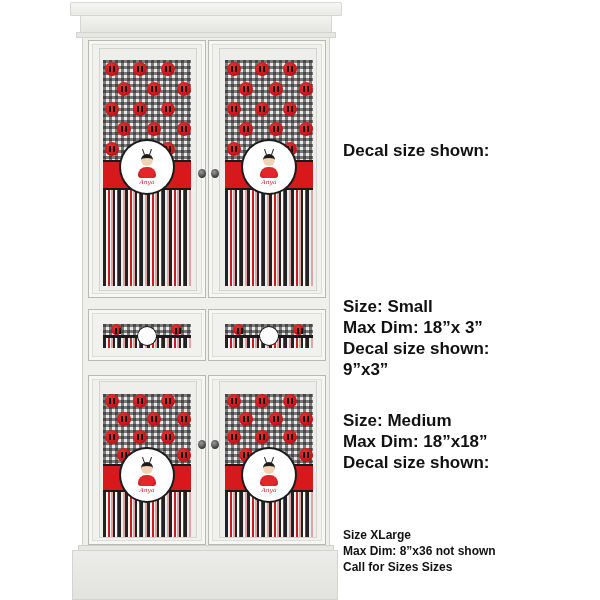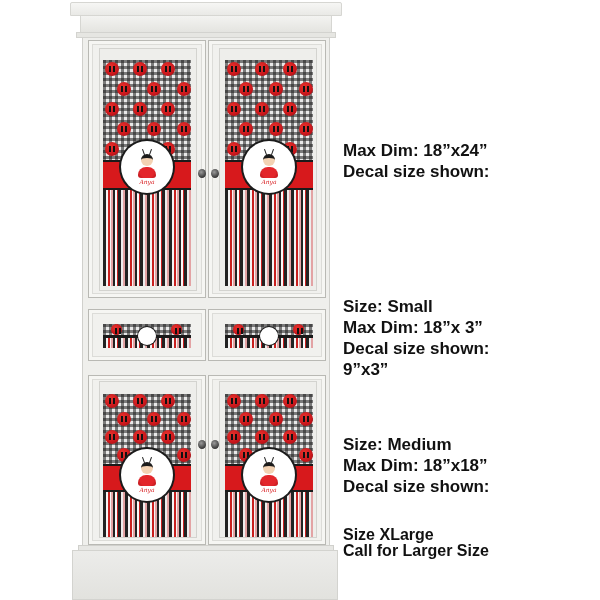--- a/index.html
+++ b/index.html
@@ -112,21 +112,21 @@
       width: 8px; height: 9px; border-radius: 50%;
       background: radial-gradient(circle at 40% 35%, #9a9a9a, #3a3a3a 70%);
     }
 
     
     .spec {
       position: absolute; left: 343px;
       font-weight: bold; color: #111; font-size: 17px; line-height: 21px;
       white-space: nowrap;
     }
-    .spec.small-text { font-size: 16px; line-height: 16px; }
+    .spec.small-text { font-size: 12px; line-height: 16px; }
   </style>
 </head>
 <body>
 
 <div class="abs carcass"></div>
 <div class="abs crown-top"></div>
 <div class="abs crown-mid"></div>
 <div class="abs crown-lip"></div>
 
 <div class="abs door" style="left:88px; top:40px; width:118px; height:258px;">
@@ -259,33 +259,33 @@
   </div>
 </div>
 
 <div class="abs knob" style="left:198px; top:440px;"></div>
 <div class="abs knob" style="left:211px; top:440px;"></div>
 
 <div class="abs plinth-lip"></div>
 <div class="abs plinth"></div>
 
 <div class="spec" style="top:140px;">
-  <div>Max Dim: 18”x24”</div>
   <div>Decal size shown:</div>
 </div>
 
 <div class="spec" style="top:296px;">
   <div>Size: Small</div>
   <div>Max Dim: 18”x 3”</div>
   <div>Decal size shown:</div>
   <div>9”x3”</div>
 </div>
 
-<div class="spec" style="top:410px;margin-top:24px;">
+<div class="spec" style="top:410px;">
   <div>Size: Medium</div>
   <div>Max Dim: 18”x18”</div>
   <div>Decal size shown:</div>
 </div>
 
 <div class="spec small-text" style="top:527px;">
   <div>Size XLarge</div>
-  <div>Call for Larger Size</div>
+  <div>Max Dim: 8”x36 not shown</div>
+  <div>Call for Sizes Sizes</div>
 </div>
 
 </body></html>

